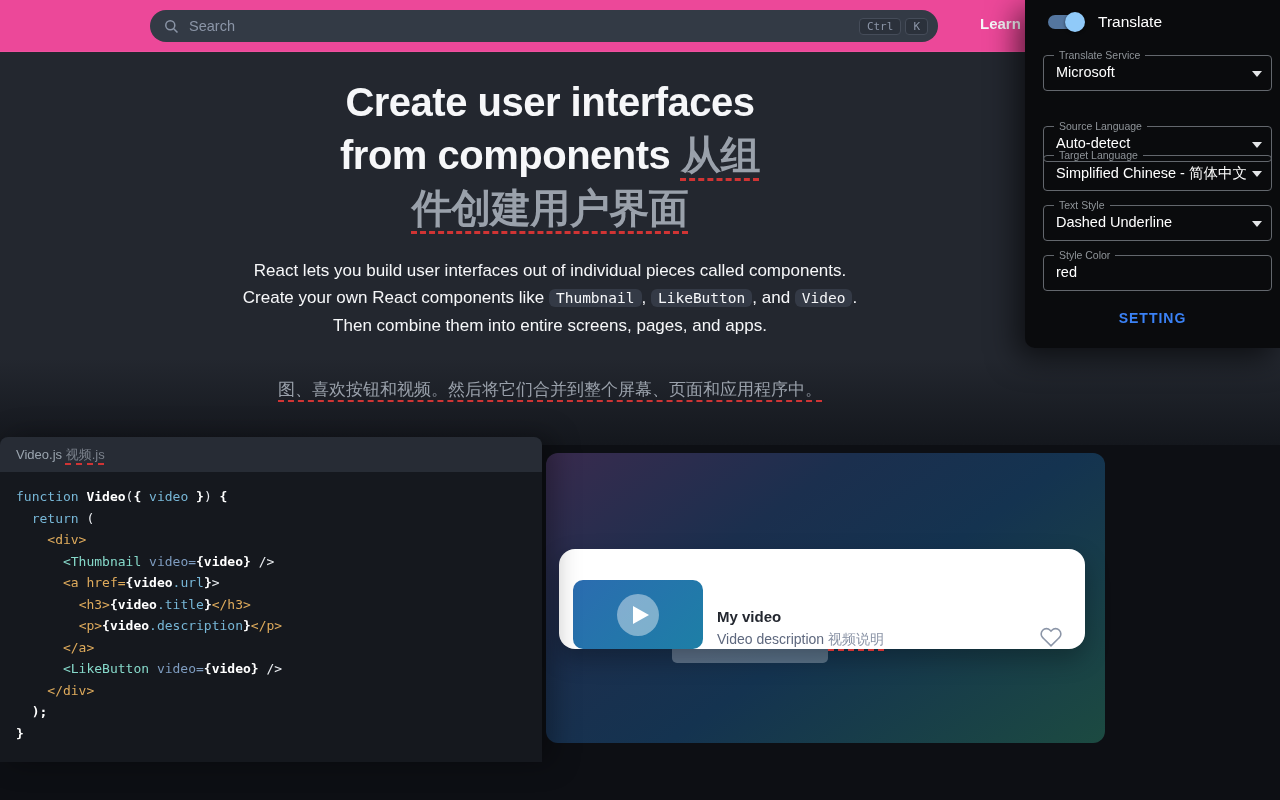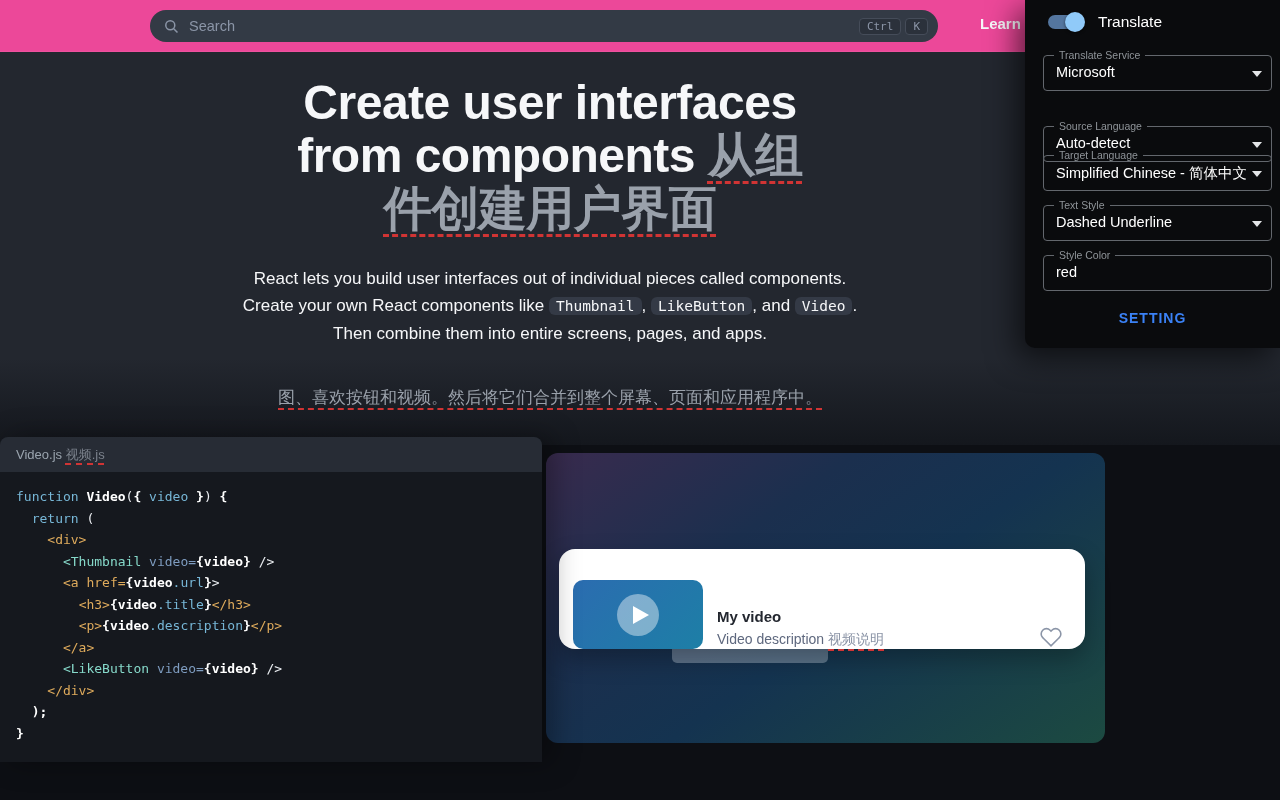--- a/index.html
+++ b/index.html
@@ -18,27 +18,27 @@
   .kbd { font-family:"DejaVu Sans Mono", monospace; font-size:11px; color:#8b95a7;
     background:#2b313b; border:1px solid #454c59; border-radius:4px;
     padding:1px 7px; margin-left:4px; }
   .learn-link { position:absolute; left:980px; top:15px; color:#f6f7f9;
     font-size:15px; font-weight:700; cursor:pointer; }
 
   
   .hero { position:absolute; left:0; top:52px; width:1280px; height:393px;
     background:linear-gradient(#23272f 0%, #23272f 78%, #14171d 100%); z-index:10; }
   .hero-inner { width:1100px; text-align:center; }
-  .hero-title { margin-top:24px; font-size:48px; line-height:53px; font-weight:700;
+  .hero-title { margin-top:24px; font-size:40px; line-height:53px; font-weight:700;
     color:#f6f7f9; letter-spacing:-0.5px; }
   .zh-title { color:#9aa1ab;
     text-decoration-line:underline; text-decoration-style:dashed;
     text-decoration-color:#d03434; text-decoration-thickness:3px;
     text-underline-offset:9px; }
-  .hero-p { margin-top:30px; font-size:17px; line-height:27px; color:#f6f7f9; }
+  .hero-p { margin-top:22px; font-size:17px; line-height:27px; color:#f6f7f9; }
   .inline-code { font-family:"DejaVu Sans Mono", monospace; font-size:14.5px;
     background:#343a46; border-radius:6px; padding:1px 7px; color:#f6f7f9; }
   .hero-p-zh { margin-top:6px; font-size:17px; line-height:30px; color:#9aa1ab; }
   .zh-dashed { text-decoration-line:underline; text-decoration-style:dashed;
     text-decoration-color:#d03434; text-decoration-thickness:2px;
     text-underline-offset:5px; }
 
   
   .code-panel { position:absolute; left:0; top:437px; width:542px; height:325px;
     background:#15181e; border-radius:8px 8px 0 0; z-index:20;

